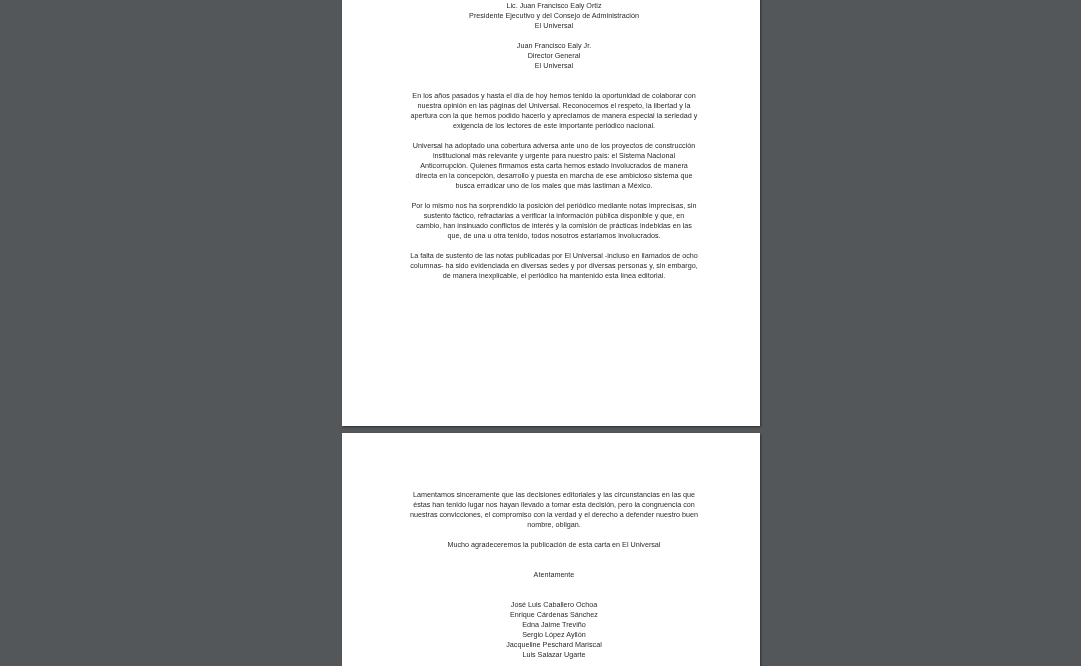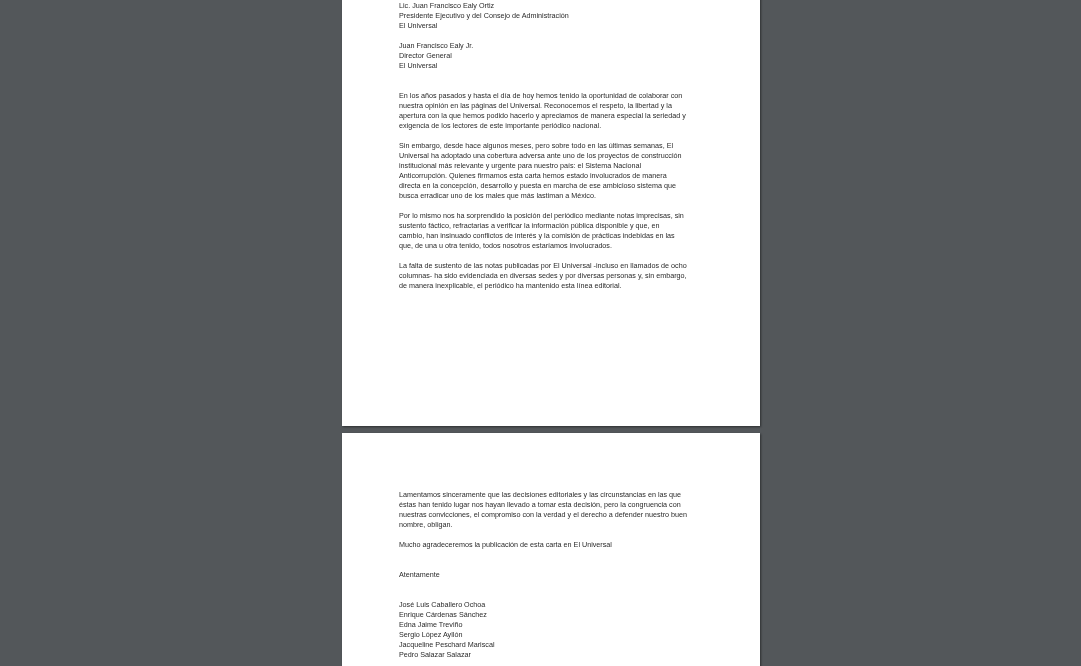--- a/index.html
+++ b/index.html
@@ -2,21 +2,21 @@
 <html><head>
 <meta charset="utf-8">
 <style>
   html, body { margin:0; padding:0; }
   body {
     width:1081px; height:666px; overflow:hidden;
     background:#53575a;
     position:relative;
     font-family:"Liberation Sans", sans-serif;
   }
-  .viewer { position:absolute; left:0; top:0; width:881px; height:666px; }
+  .viewer { position:absolute; left:0; top:0; width:881px; height:666px;text-align:center; }
   .page {
     position:absolute; left:342px; width:418px; background:#fff;
     box-shadow: 1px 1px 2px rgba(0,0,0,0.45);
   }
   .page1 { top:-40px; height:466px; }
   .page2 { top:433px; height:260px; }
   .content {
     position:absolute; left:57px; width:310px;
     font-size:7.2px; line-height:10px; color:#2a2a2a;
   }
@@ -48,21 +48,20 @@
       <div class="gap2"></div>
 
       <div class="para">
         <span class="line">En los años pasados y hasta el día de hoy hemos tenido la oportunidad de colaborar con</span>
         <span class="line">nuestra opinión en las páginas del Universal. Reconocemos el respeto, la libertad y la</span>
         <span class="line">apertura con la que hemos podido hacerlo y apreciamos de manera especial la seriedad y</span>
         <span class="line">exigencia de los lectores de este importante periódico nacional.</span>
       </div>
 
       <div class="para">
-        <span class="line">Sin embargo, desde hace algunos meses, pero sobre todo en las últimas semanas, El</span>
         <span class="line">Universal ha adoptado una cobertura adversa ante uno de los proyectos de construcción</span>
         <span class="line">institucional más relevante y urgente para nuestro país: el Sistema Nacional</span>
         <span class="line">Anticorrupción. Quienes firmamos esta carta hemos estado involucrados de manera</span>
         <span class="line">directa en la concepción, desarrollo y puesta en marcha de ese ambicioso sistema que</span>
         <span class="line">busca erradicar uno de los males que más lastiman a México.</span>
       </div>
 
       <div class="para">
         <span class="line">Por lo mismo nos ha sorprendido la posición del periódico mediante notas imprecisas, sin</span>
         <span class="line">sustento fáctico, refractarias a verificar la información pública disponible y que, en</span>
@@ -95,18 +94,18 @@
 
       <span class="line">Atentamente</span>
       <div class="gap2"></div>
 
       <div>
         <span class="line">José Luis Caballero Ochoa</span>
         <span class="line">Enrique Cárdenas Sánchez</span>
         <span class="line">Edna Jaime Treviño</span>
         <span class="line">Sergio López Ayllón</span>
         <span class="line">Jacqueline Peschard Mariscal</span>
-        <span class="line">Pedro Salazar Salazar</span>
+        <span class="line">Luis Salazar Ugarte</span>
       </div>
     </div>
   </div>
 
 </div>
 
 </body></html>

